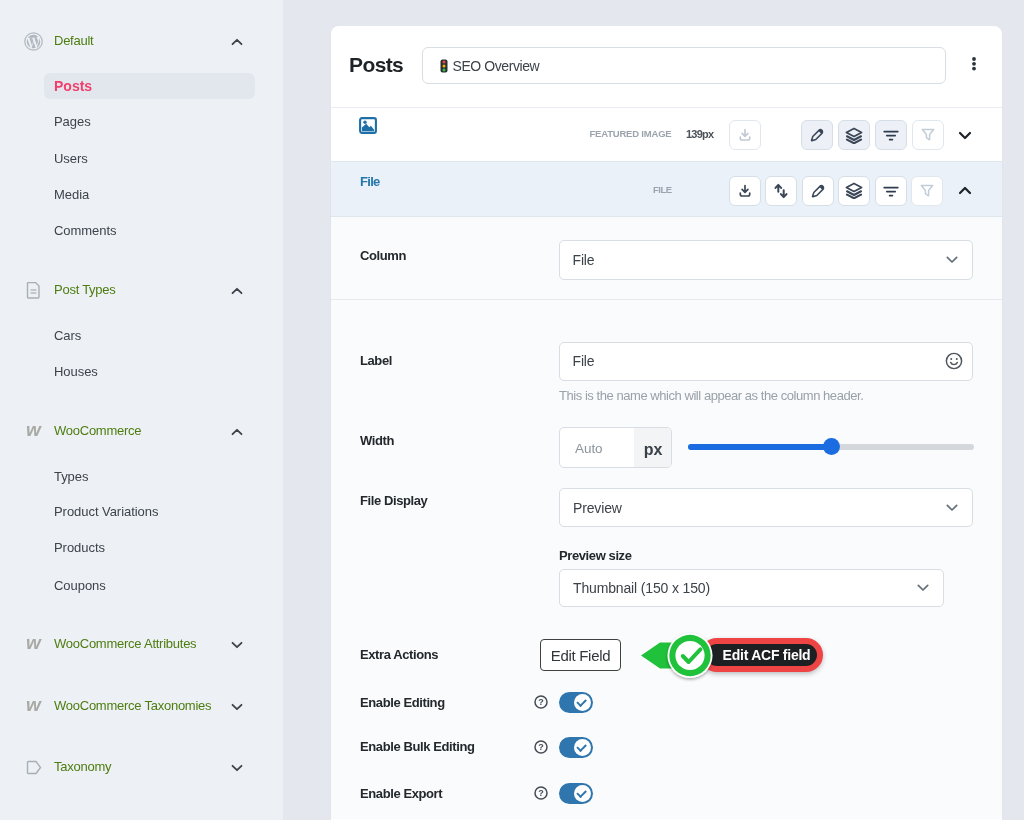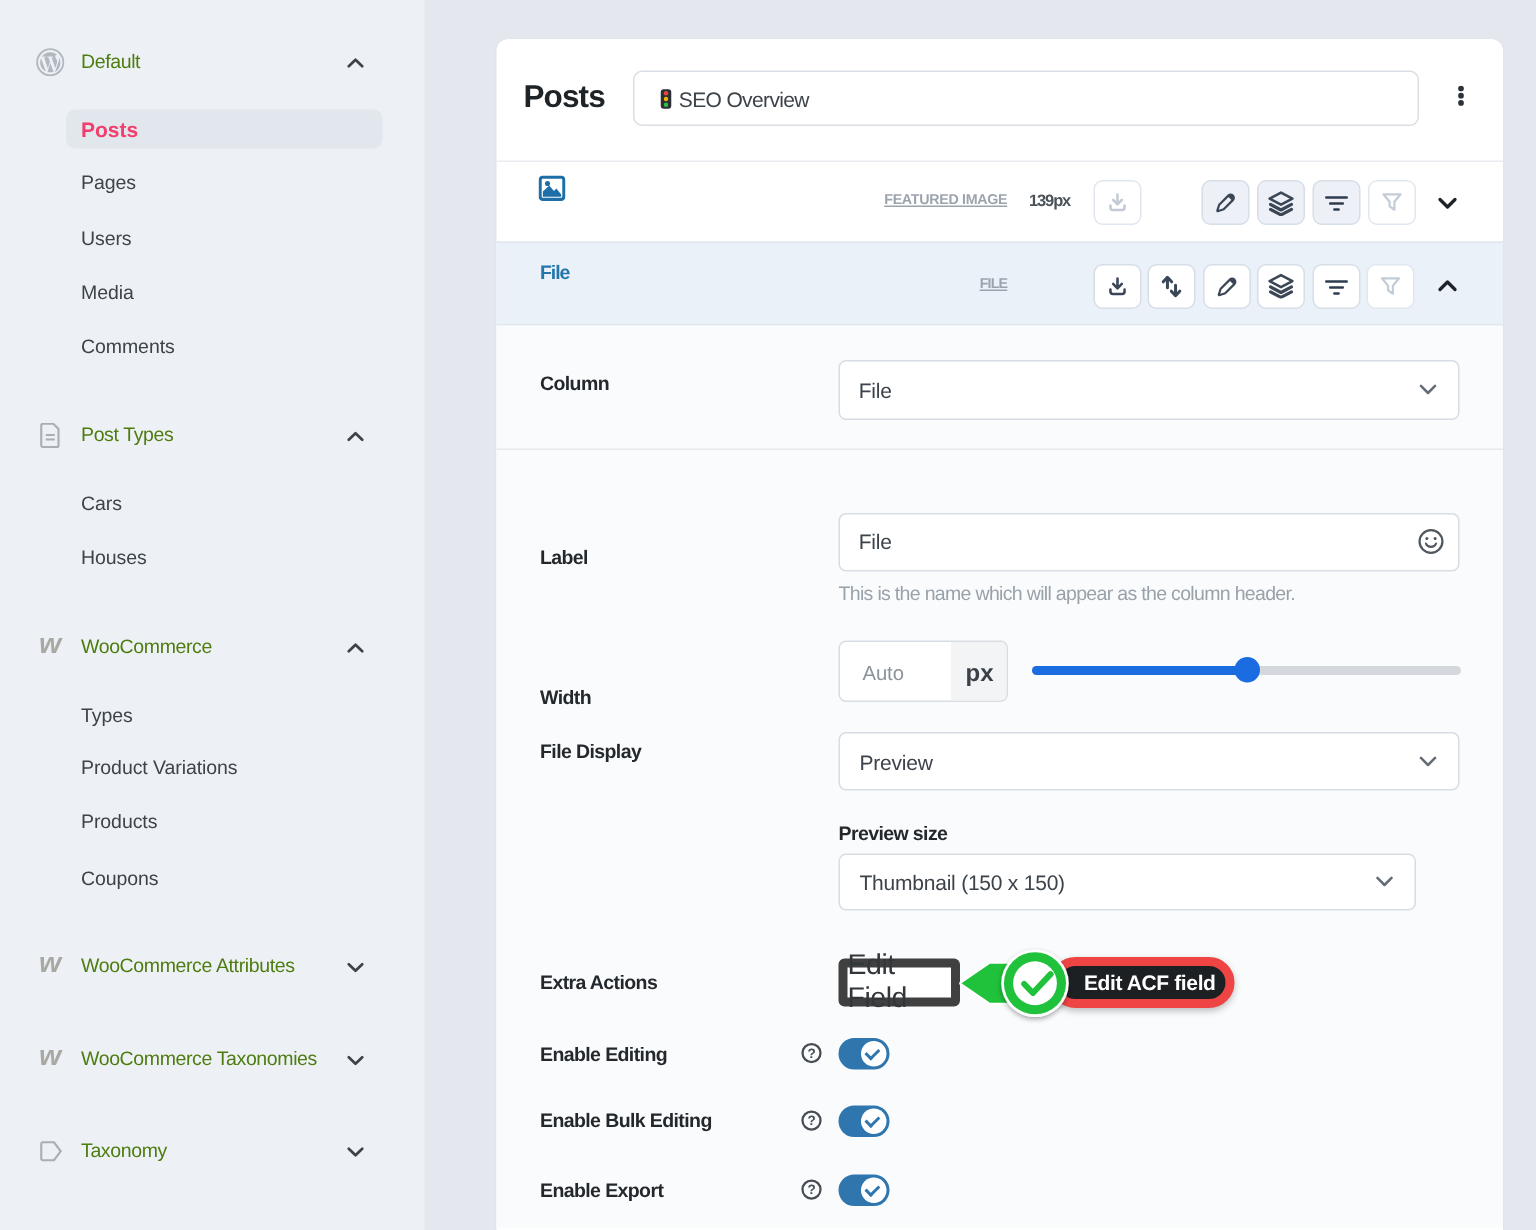--- a/index.html
+++ b/index.html
@@ -16,21 +16,21 @@
 .hline { height:1px; background:#e9ecf0; left:331px; width:671px; }
 #row2 { left:331px; top:161px; width:671px; height:56px; background:#eaf1f8; border-top:1px solid #dfe6ee; border-bottom:1px solid #dfe6ee; }
 #settings { left:331px; top:217px; width:671px; height:602px; background:#fafbfc; }
 
 .btn { width:32px; height:30px; border-radius:6px; border:1px solid #d6dee8; background:#fff; display:flex; align-items:center; justify-content:center; }
 .btn.tint { background:#edf1f7; border-color:#d6dee8; }
 .btn.dis { border-color:#e1e7ee; }
 .select { background:#fff; border:1px solid #d7dde3; border-radius:5px; display:flex; align-items:center; font-size:14px; color:#3c434a; padding-left:13px; letter-spacing:-0.15px; }
 .sel-arrow { position:absolute; right:14px; top:50%; margin-top:-4px; }
 .flabel { font-size:13px; font-weight:bold; color:#23282d; line-height:18px; letter-spacing:-0.4px; }
-.upc { font-size:9.5px; font-weight:bold; color:#9ba4ad; letter-spacing:-0.2px;text-decoration:underline; }
+.upc { font-size:9.5px; font-weight:bold; color:#9ba4ad; letter-spacing:-0.2px; }
 .toggle { width:34.5px; height:21px; border-radius:10.5px; background:#2e76ad; }
 .toggle::after { content:""; position:absolute; right:2px; top:2px; width:17px; height:17px; border-radius:50%; background:#fff; }
 .toggle::before { content:""; position:absolute; right:7.2px; top:7.2px; width:6.5px; height:3.5px; border-left:2px solid #2e76ad; border-bottom:2px solid #2e76ad; transform:rotate(-45deg); z-index:2; }
 </style>
 </head>
 <body>
 <div id="sidebar" class="abs"></div>
 <div id="card" class="abs"></div>
 <div id="row2" class="abs"></div>
 <div id="settings" class="abs"></div>
@@ -188,32 +188,32 @@
   </svg>
 
 <div class="abs flabel" style="left:360px; top:246.5px;">Column</div>
 <div class="abs select" style="left:558.5px; top:239.5px; width:414px; height:40.5px;">File
   <svg class="sel-arrow" width="12" height="8" viewBox="0 0 12 8">
       <path d="M1.3 1.3 L6 6 L10.7 1.3" fill="none" stroke="#646d76" stroke-width="1.7" stroke-linecap="round" stroke-linejoin="round"></path>
     </svg>
 </div>
 <div class="abs hline" style="top:299px; background:#e6e9ed;"></div>
 
-<div class="abs flabel" style="left:360px; top:363px;">Label</div>
+<div class="abs flabel" style="left:360px; top:352px;">Label</div>
 <div class="abs" style="left:558.5px; top:342px; width:414px; height:38.5px; background:#fff; border:1px solid #d7dde3; border-radius:5px;"></div>
 <div class="abs" style="left:572.5px; top:353px; font-size:14px; color:#3c434a; letter-spacing:-0.15px;">File</div>
 <svg class="abs" style="left:945px; top:352px;" width="18" height="18" viewBox="0 0 17 17">
   <circle cx="8.5" cy="8.5" r="7.2" fill="none" stroke="#50575e" stroke-width="1.4"></circle>
   <circle cx="5.9" cy="6.6" r="0.95" fill="#50575e"></circle>
     <circle cx="11.1" cy="6.6" r="0.95" fill="#50575e"></circle>
   <path d="M5.3 9.8 a3.5 3.5 0 0 0 6.4 0" fill="none" stroke="#50575e" stroke-width="1.3" stroke-linecap="round"></path>
 </svg>
 <div class="abs" style="left:559px; top:388px; font-size:13px; color:#99a1a9; letter-spacing:-0.45px;">This is the name which will appear as the column header.</div>
 
-<div class="abs flabel" style="left:360px; top:456px;">Width</div>
+<div class="abs flabel" style="left:360px; top:432px;">Width</div>
 <div class="abs" style="left:558.5px; top:427px; width:113px; height:40.5px; background:#fff; border:1px solid #d7dde3; border-radius:5px; overflow:hidden;">
     <div style="position:absolute; right:0; top:0; width:36.5px; height:100%; background:#f2f4f6;"></div>
   </div>
 <div class="abs" style="left:575px; top:440.5px; font-size:13.5px; color:#8b939b; letter-spacing:-0.05px;">Auto</div>
 <div class="abs" style="left:635px; top:440.5px; width:36px; text-align:center; font-size:16px; font-weight:bold; color:#3a4148;">px</div>
 <div class="abs" style="left:688px; top:444px; width:286px; height:5.5px; border-radius:3px; background:#d4d7db;"></div>
 <div class="abs" style="left:688px; top:444px; width:144px; height:5.5px; border-radius:3px; background:#1b6ce0;"></div>
 <div class="abs" style="left:823px; top:438px; width:17px; height:17px; border-radius:50%; background:#1b6ce0;"></div>
 
 <div class="abs flabel" style="left:360px; top:492px;">File Display</div>
@@ -224,21 +224,21 @@
 </div>
 
 <div class="abs flabel" style="left:559px; top:546.5px;">Preview size</div>
 <div class="abs select" style="left:559px; top:568.5px; width:385px; height:38px;">Thumbnail (150 x 150)
   <svg class="sel-arrow" width="12" height="8" viewBox="0 0 12 8">
       <path d="M1.3 1.3 L6 6 L10.7 1.3" fill="none" stroke="#646d76" stroke-width="1.7" stroke-linecap="round" stroke-linejoin="round"></path>
     </svg>
 </div>
 
 <div class="abs flabel" style="left:360px; top:646px;">Extra Actions</div>
-<div class="abs" style="left:559px; top:639px; width:81px; height:32px; background:#fff; border:6px solid #404040; border-radius:4px; display:flex; align-items:center; justify-content:center; font-size:19px; color:#32373c; letter-spacing:-0.3px;">Edit Field</div>
+<div class="abs" style="left:540px; top:639px; width:81px; height:32px; background:#fff; border:1px solid #404040; border-radius:4px; display:flex; align-items:center; justify-content:center; font-size:15px; color:#32373c; letter-spacing:-0.3px;">Edit Field</div>
 <div class="abs" style="left:700px; top:638px; width:123px; height:34px; background:#1d2023; border:6px solid #ef4444; border-radius:17px; box-shadow:0 2px 5px rgba(0,0,0,0.25); display:flex; align-items:center; justify-content:center; padding-left:10px; font-size:14px; font-weight:bold; color:#fff; letter-spacing:-0.25px;">Edit ACF field</div>
 <svg class="abs" style="left:630px; top:625px;" width="120" height="65" viewBox="0 0 120 65">
   <defs>
       <filter id="sh" x="-30%" y="-30%" width="160%" height="160%">
         <feDropShadow dx="0" dy="1.5" stdDeviation="1.8" flood-color="#000" flood-opacity="0.35"></feDropShadow>
       </filter>
     </defs>
   <polygon points="11,30.5 30,17.5 55,17.5 55,43.5 30,43.5" fill="#20c13b" stroke="#fff" stroke-width="3" stroke-linejoin="round"></polygon>
   <polygon points="11,30.5 30,17.5 55,17.5 55,43.5 30,43.5" fill="#20c13b"></polygon>
   <circle cx="60" cy="30.5" r="22.5" fill="#fff" filter="url(#sh)"></circle>

